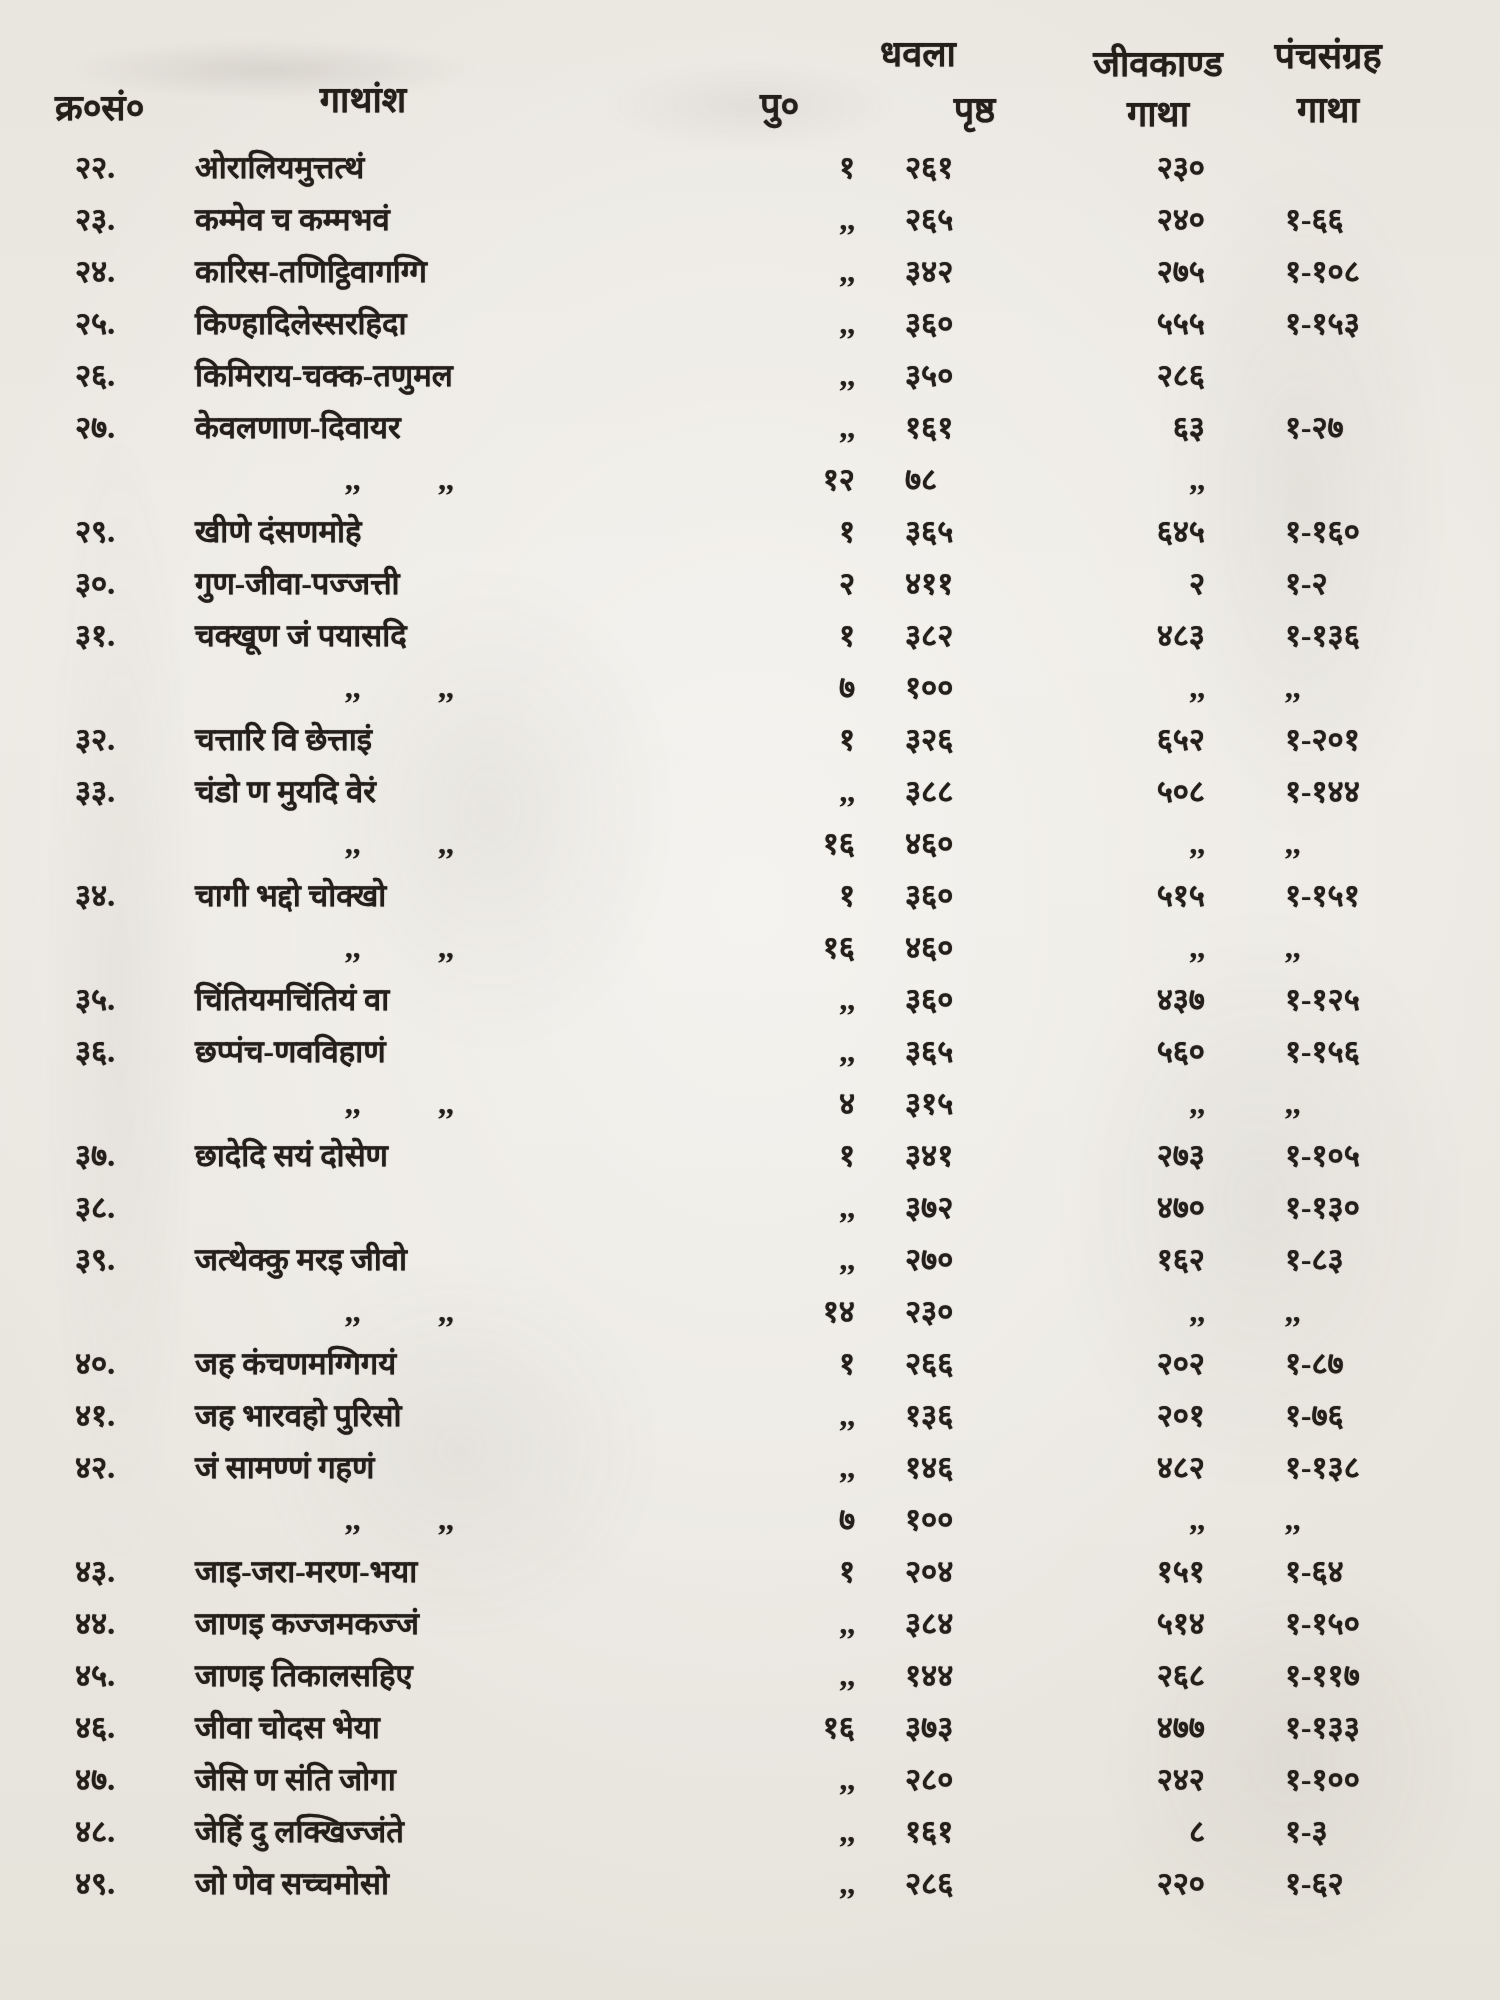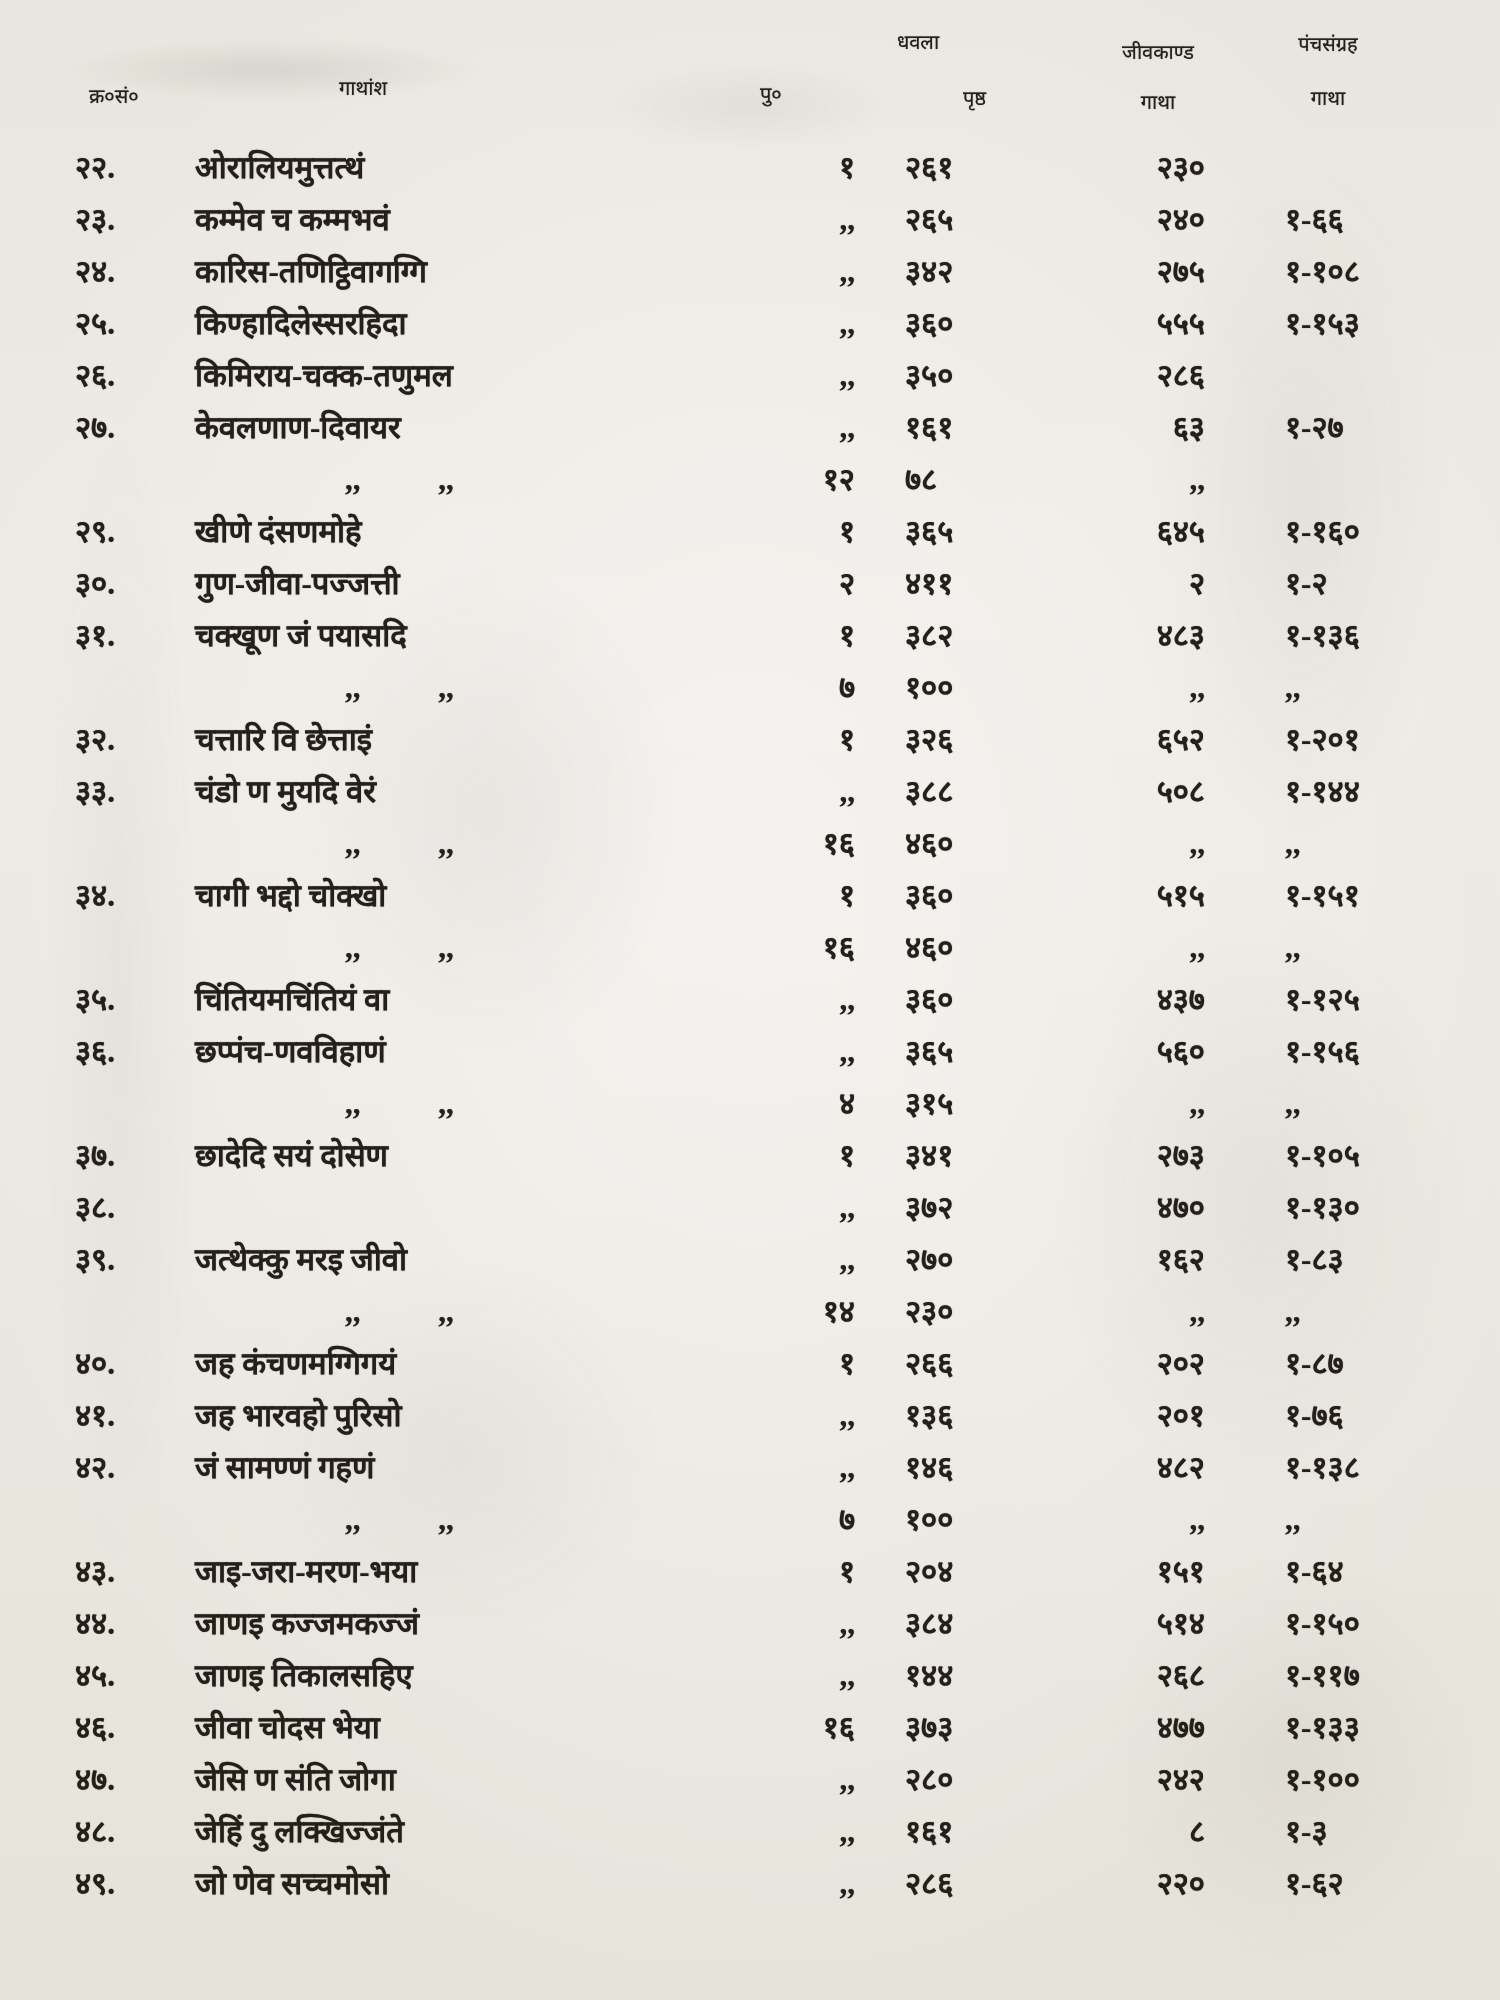--- a/index.html
+++ b/index.html
@@ -22,27 +22,27 @@
     filter:blur(3px);}
   .s1{left:60px;top:40px;width:420px;height:60px;}
   .s2{left:300px;top:560px;width:380px;height:500px;opacity:.5;}
   .s3{left:1150px;top:150px;width:300px;height:700px;opacity:.55;}
   .s4{left:1050px;top:900px;width:420px;height:600px;opacity:.5;}
   .s5{left:250px;top:1250px;width:420px;height:400px;opacity:.45;}
   .s6{left:1100px;top:1550px;width:380px;height:420px;opacity:.5;}
   .s7{left:40px;top:400px;width:160px;height:1200px;opacity:.4;}
   .s8{left:600px;top:60px;width:300px;height:90px;opacity:.6;}
 
-  .hdr{position:absolute;font-weight:400;font-size:20px;white-space:nowrap;
+  .hdr{position:absolute;font-weight:700;font-size:36px;white-space:nowrap;
        text-shadow:0 0 1px rgba(30,25,20,.7);}
   .hdr.c{text-align:center;}
   .h-dhavala{left:858px;top:28px;width:120px;}
   .h-jivakanda{left:1078px;top:38px;width:160px;}
   .h-panchsangraha{left:1243px;top:30px;width:170px;}
-  .h-serial{left:55px;top:82px;width:120px;margin-left:34px;}
+  .h-serial{left:55px;top:82px;width:120px;}
   .h-gathansh{left:278px;top:74px;width:170px;}
   .h-pu{left:760px;top:80px;width:95px;text-align:left;}
   .h-prishtha{left:912px;top:84px;width:125px;}
   .h-gatha1{left:1078px;top:88px;width:160px;}
   .h-gatha2{left:1243px;top:84px;width:170px;}
 
   .rows{position:absolute;left:0;top:142px;width:1500px;}
   .row{position:relative;height:52px;padding-left:15px;}
   .cell{position:absolute;top:0;height:52px;line-height:52px;
         font-weight:700;font-size:31px;white-space:pre;

